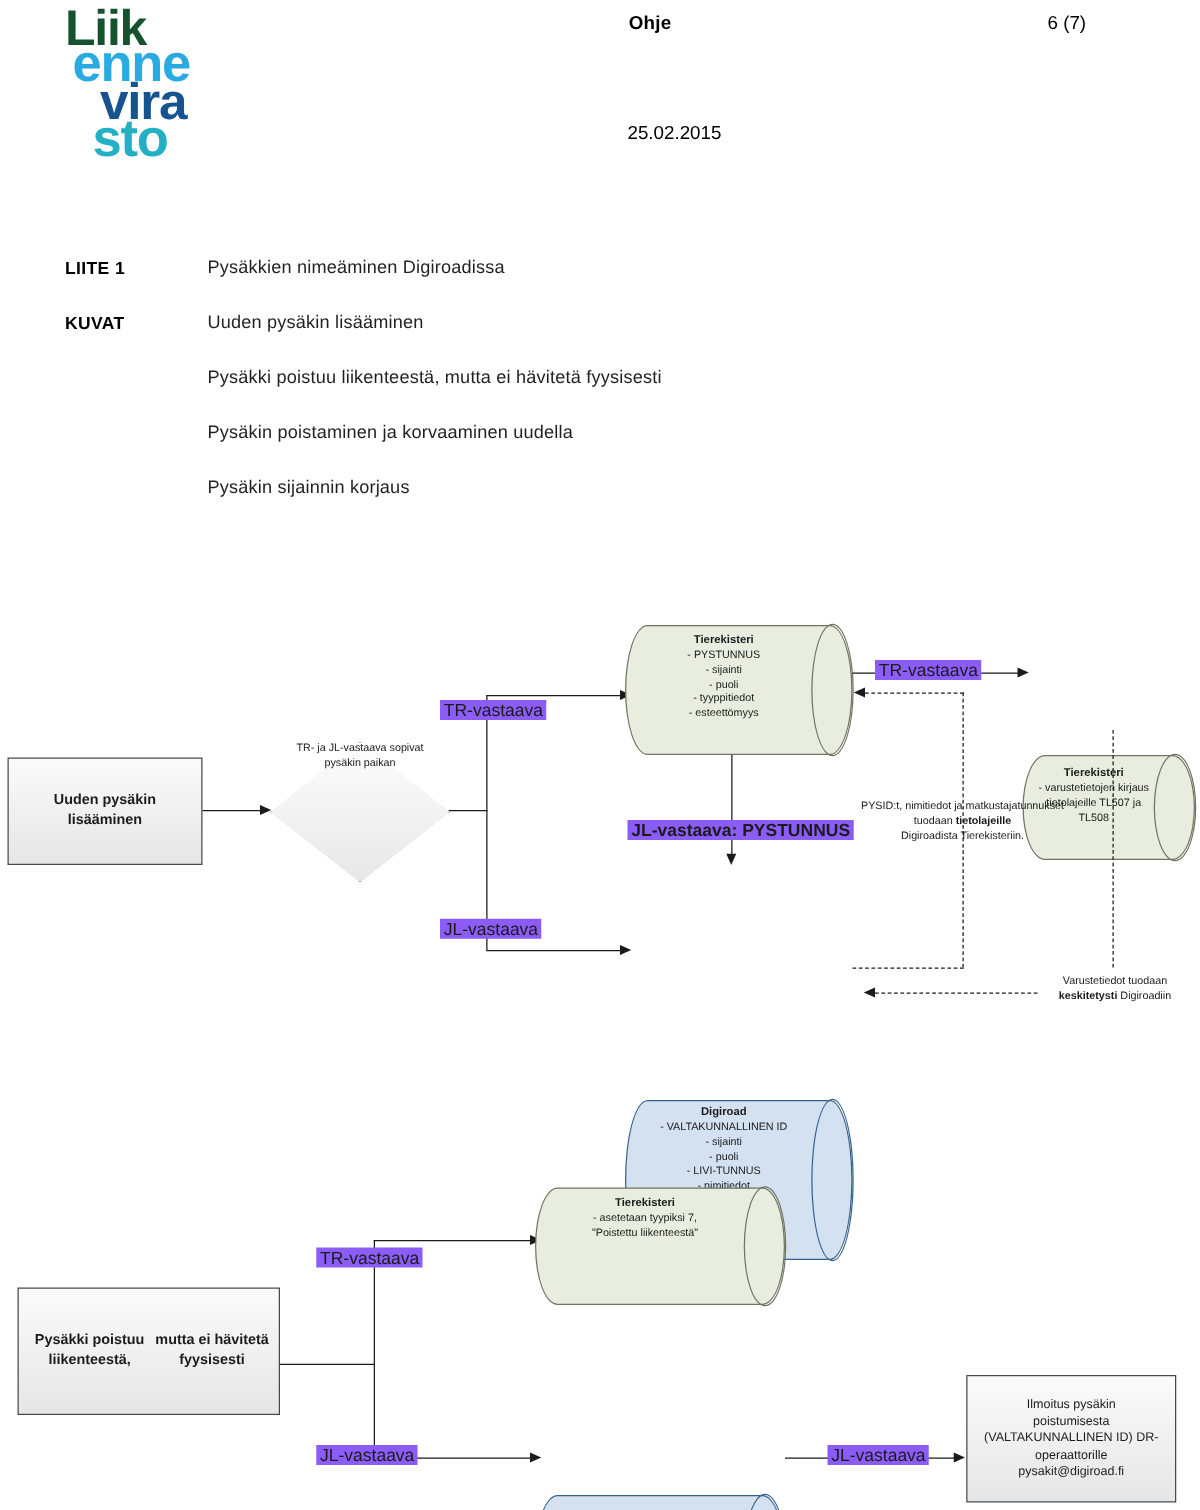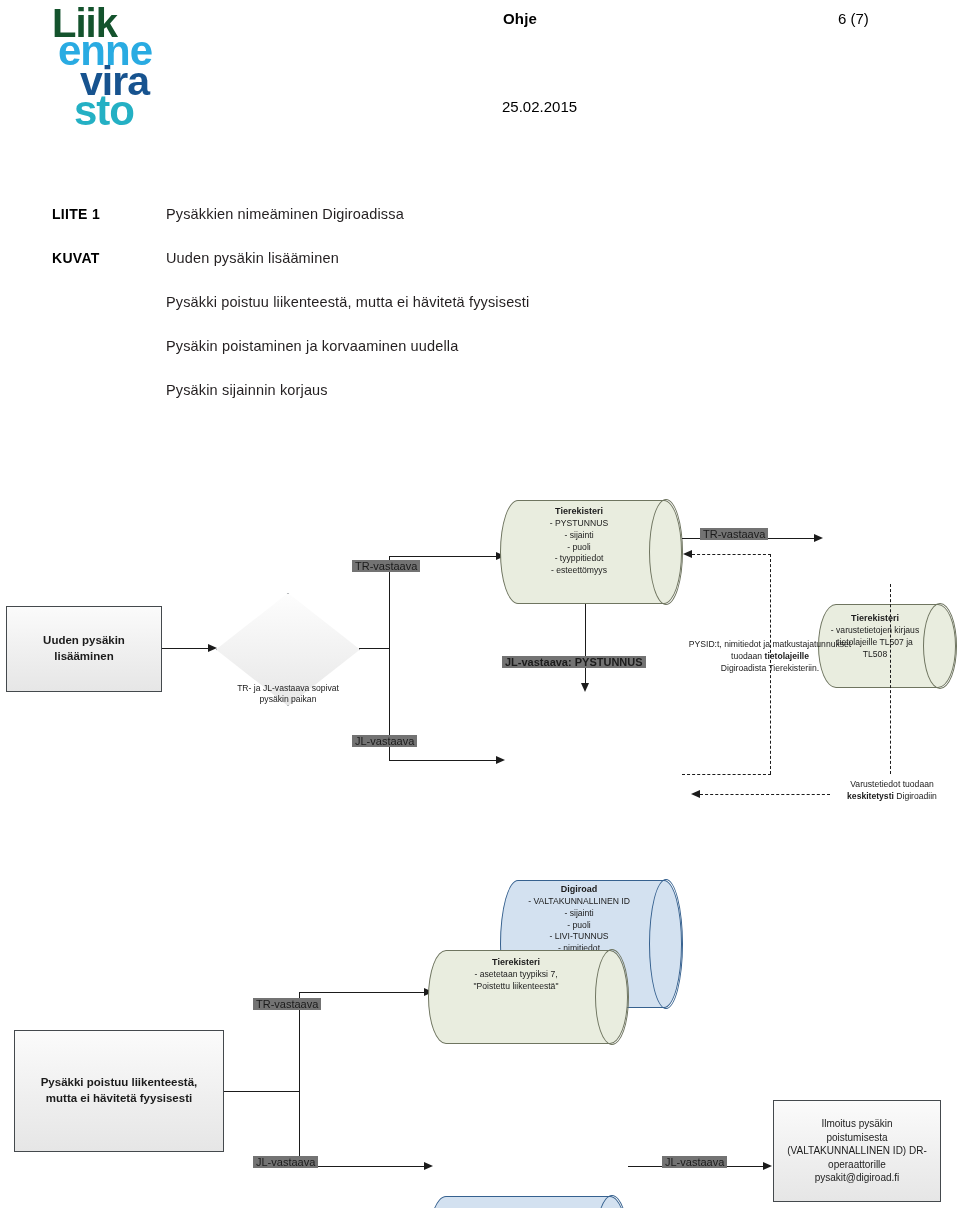--- a/index.html
+++ b/index.html
@@ -33,21 +33,21 @@
   .node{position:absolute;box-sizing:border-box;}
 
   .rect{border:1.6px solid #44494d;background:linear-gradient(180deg,#fbfbfb 0%,#efefef 55%,#e6e6e6 100%);
         display:flex;align-items:center;justify-content:center;text-align:center;
         font-size:11.5px;font-weight:bold;color:#1b1b1b;line-height:1.35;padding:4px 6px;}
 
   .diamond{}
   .diamond .dshape{position:absolute;inset:0;background:linear-gradient(180deg,#fdfdfd 0%,#f0f0f0 60%,#e7e7e7 100%);
         border:1.2px solid #8d9295;
         clip-path:polygon(50% 0,100% 50%,50% 100%,0 50%);}
-  .diamond .dtxt{position:absolute;inset:0;display:flex;align-items:flex-end;justify-content:center;
+  .diamond .dtxt{position:absolute;inset:0;display:flex;align-items:flex-start;justify-content:center;
         text-align:center;font-size:8.6px;color:#1b1b1b;line-height:1.35;padding:0 14px;box-sizing:border-box;}
 
   
   .cyl{position:relative;}
   .cyl .body{position:absolute;inset:0;border-radius:18px/50%;box-sizing:border-box;}
   .cyl.green .body{background:#e9eddf;border:1.4px solid #6f7560;}
   .cyl.blue  .body{background:#d3e1f0;border:1.4px solid #36618f;}
   .cyl .cap{position:absolute;top:-1px;bottom:-1px;width:34px;border-radius:50%;box-sizing:border-box;}
   .cyl.green .cap{right:-1px;border:1.4px solid #6f7560;background:transparent;}
   .cyl.blue  .cap{right:-1px;border:1.4px solid #36618f;background:transparent;}
@@ -57,21 +57,21 @@
   
   .ln{position:absolute;background:#1b1b1b;}
   .lnh{height:1.3px;}
   .lnv{width:1.3px;}
   .dash-h{position:absolute;height:0;border-top:1.6px dashed #1b1b1b;}
   .dash-v{position:absolute;width:0;border-left:1.6px dashed #1b1b1b;}
   .arw{position:absolute;width:0;height:0;}
   .arw-r{border-top:4.5px solid transparent;border-bottom:4.5px solid transparent;border-left:9px solid #1b1b1b;}
   .arw-l{border-top:4.5px solid transparent;border-bottom:4.5px solid transparent;border-right:9px solid #1b1b1b;}
   .arw-d{border-left:4.5px solid transparent;border-right:4.5px solid transparent;border-top:9px solid #1b1b1b;}
-  .edge-lbl{position:absolute;font-size:11px;color:#1b1b1b;background:#737373;padding:0 3px;white-space:nowrap;}
+  .edge-lbl{position:absolute;font-size:14px;color:#1b1b1b;background:#8b5cf6;padding:0 3px;white-space:nowrap;}
   .note{position:absolute;font-size:8.6px;color:#1b1b1b;text-align:center;line-height:1.4;}
   .note b{font-weight:bold;}
 </style>
 </head>
 <body>
 
 <div id="logo">
   <span class="logo-line l1" style="color: #14532d;">Liik</span>
   <span class="logo-line l2" style="color: rgb(41, 171, 226);">enne</span>
   <span class="logo-line l3" style="color: rgb(23, 83, 143);">vira</span>
@@ -186,21 +186,21 @@
 
   <div class="note" style="left:826px;top:298px;width:132px;">
     <div>Varustetiedot tuodaan</div>
     <div><b>keskitetysti</b><span> Digiroadiin</span></div>
   </div>
 
 </div>
 
 <div class="diagram" id="d2" style="top:930px;height:278px;">
 
-  <div class="node rect" style="left:14px;top:100px;width:210px;height:122px;flex-direction:column;">
+  <div class="node rect" style="left:14px;top:100px;width:210px;height:102px;flex-direction:row;">
     <span>Pysäkki poistuu liikenteestä,</span>
     <span>mutta ei hävitetä fyysisesti</span>
   </div>
 
   <div class="ln lnh" style="left:224px;top:161px;width:76px;"></div>
   <div class="ln lnv" style="left:299px;top:62px;height:174px;"></div>
 
   <div class="ln lnh" style="left:299px;top:62px;width:128px;"></div>
   <div class="arw arw-r" style="left:424px;top:58px;"></div>
   <div class="edge-lbl" style="left:253px;top:68px;">TR-vastaava</div>

